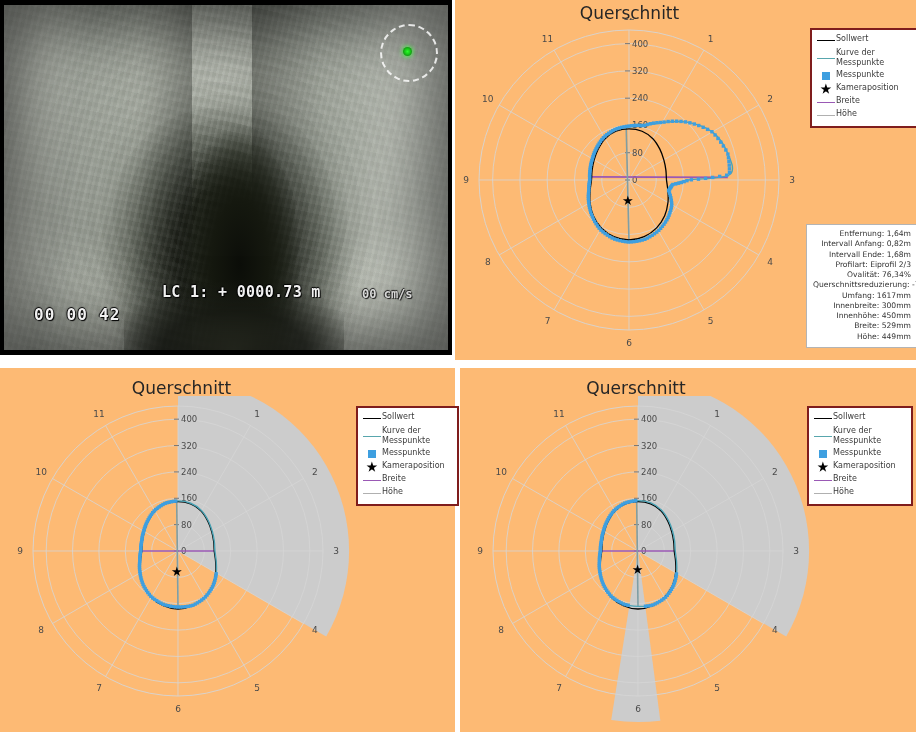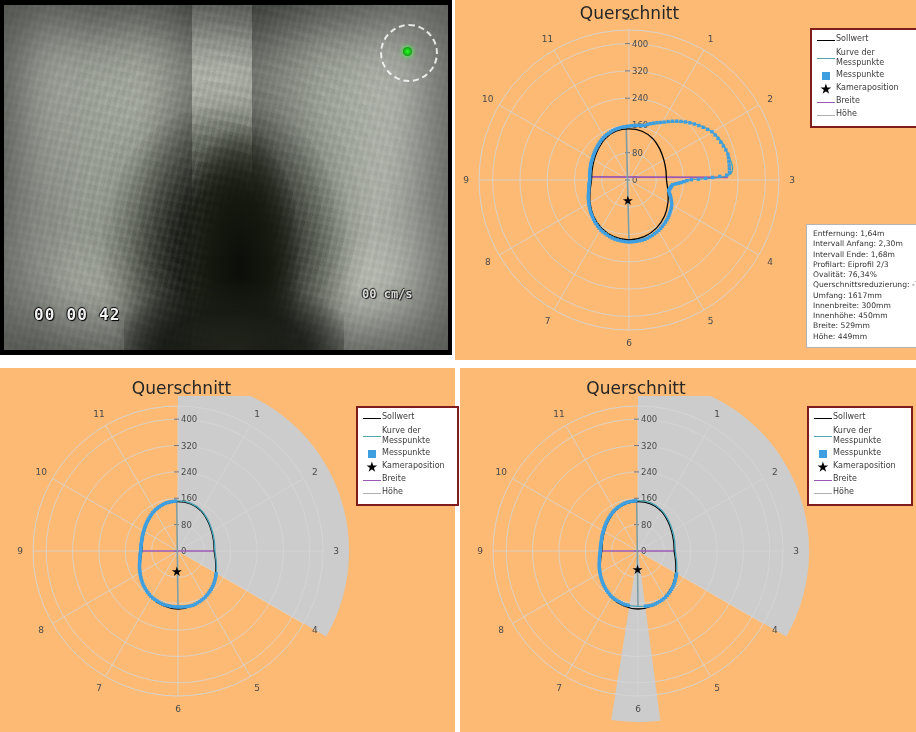--- a/index.html
+++ b/index.html
@@ -72,40 +72,41 @@
   .legend-line.teal{border-top-color:#58a6ad;}
   .legend-line.purple{border-top-color:#9a59b5;}
   .legend-line.gray{border-top-color:#b0b0b0;}
   .legend-sq{width:8px;height:8px;background:#3e9fe0;display:block;}
   .legend-star{font-size:12px;line-height:10px;color:#000;}
   .legend-label{font-size:8px;color:#3a3a3a;line-height:1.22;font-family:"DejaVu Sans",sans-serif;}
 
   .infobox{position:absolute;border:1px solid #b4b4b4;background:#fff;padding:4px 6px 5px 6px;}
   #info-tr{left:351px;top:224px;width:98px;}
   .infobox div{font-size:7.6px;color:#323232;line-height:1.35;white-space:nowrap;
-    font-family:"DejaVu Sans",sans-serif;}
+    font-family:"DejaVu Sans",sans-serif;text-align:right;}
 
   svg text{font-family:"DejaVu Sans",sans-serif;}
 </style>
 </head>
 <body>
 
 <div class="video-panel">
   <div class="video-frame">
     <div class="pipe-bg"></div>
     <div class="pipe-tex"></div>
     <div class="pipe-left-wall"></div>
     <div class="pipe-right-wall"></div>
     <div class="pipe-dark-core"></div>
     <div class="pipe-floor"></div>
     <div class="pipe-vign"></div>
 
     <div class="laser-ring"></div>
     <div class="laser-dot"></div>
 
+    <div class="ov ov-lc">LC 1: + 0000.73 m</div>
     <div class="ov ov-speed">00  cm/s</div>
     <div class="ov ov-time">00 00 42</div>
   </div>
 </div>
 
 <div class="chart-panel" id="panel-tr">
   <div class="chart-title">Querschnitt</div>
   <svg class="polar" id="polar-tr" width="350" height="340" viewBox="0 0 350 340">
       <circle cx="168" cy="162" r="27.272727272727273" fill="none" stroke="#d5d5d5" stroke-width="0.8"></circle>
       <circle cx="168" cy="162" r="54.54545454545455" fill="none" stroke="#d5d5d5" stroke-width="0.8"></circle>
@@ -340,21 +341,21 @@
     <div class="legend-row">
       <span class="legend-key">
           <i class="legend-line gray"></i>
         </span>
       <span class="legend-label">Höhe</span>
     </div>
   </div>
 
   <div class="infobox" id="info-tr">
     <div>Entfernung: 1,64m</div>
-    <div>Intervall Anfang: 2,30m</div>
+    <div>Intervall Anfang: 0,82m</div>
     <div>Intervall Ende: 1,68m</div>
     <div>Profilart: Eiprofil 2/3</div>
     <div>Ovalität: 76,34%</div>
     <div>Querschnittsreduzierung: -77,03%</div>
     <div>Umfang: 1617mm</div>
     <div>Innenbreite: 300mm</div>
     <div>Innenhöhe: 450mm</div>
     <div>Breite: 529mm</div>
     <div>Höhe: 449mm</div>
   </div>

